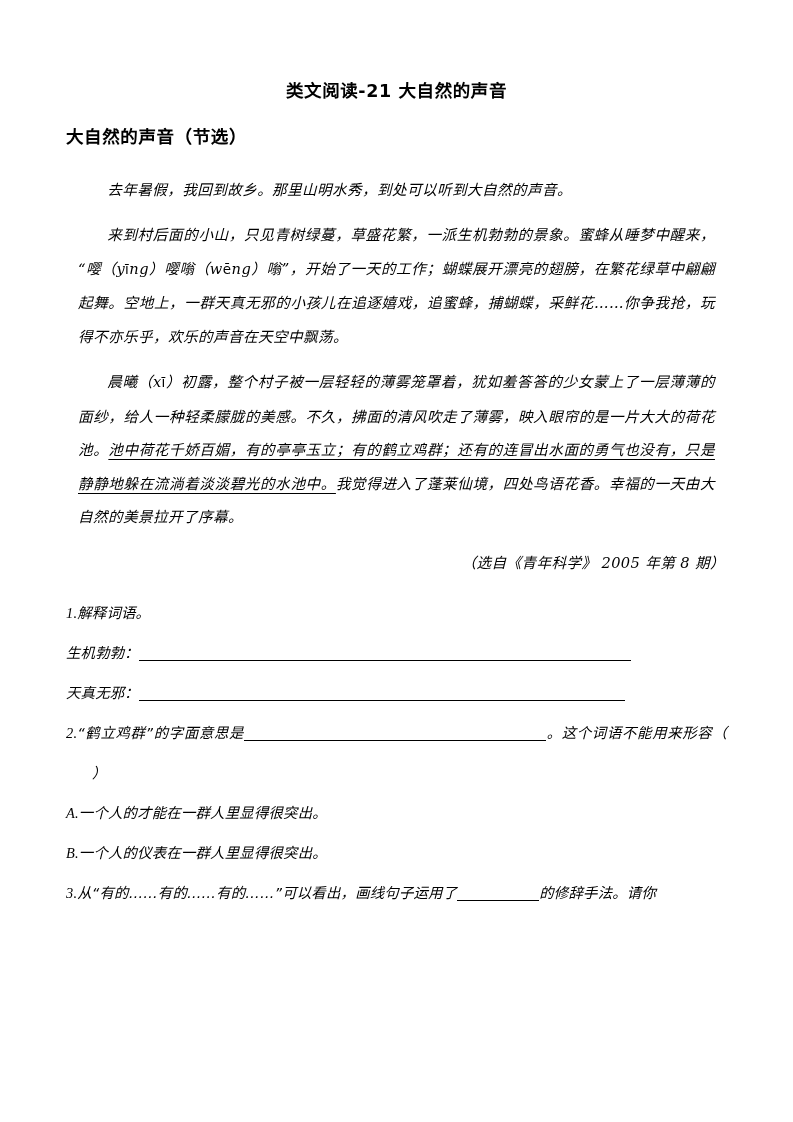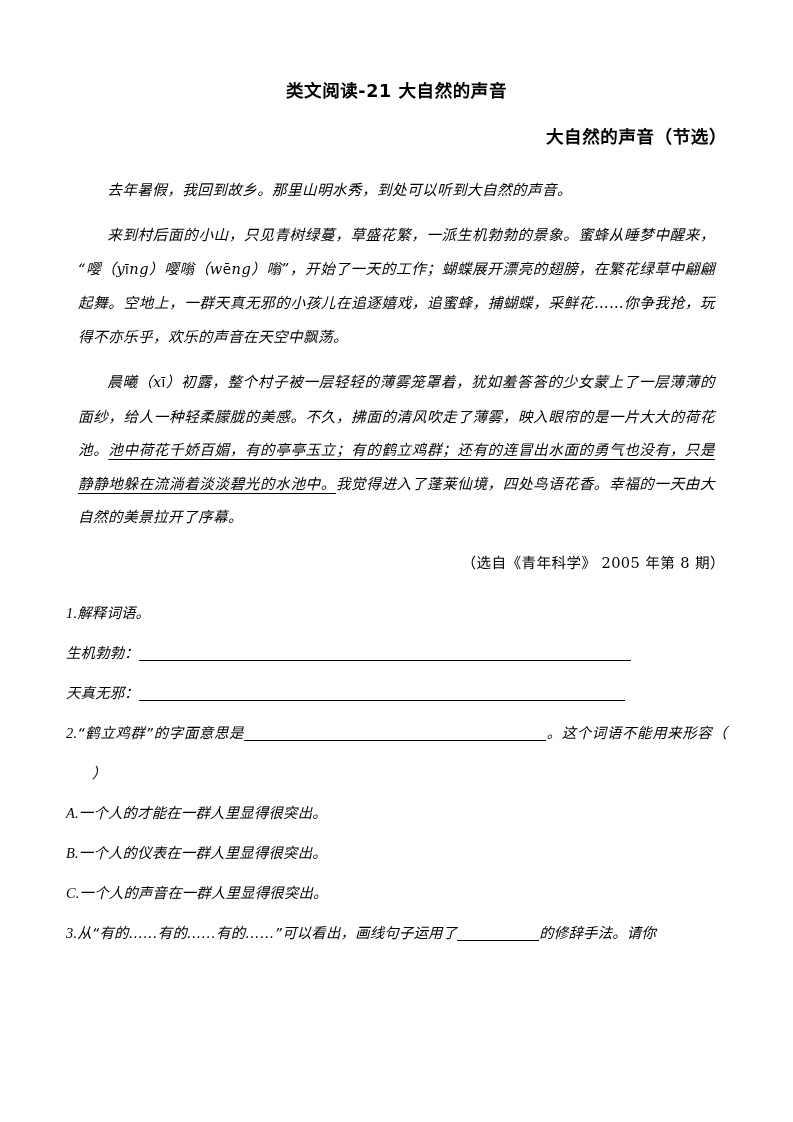--- a/index.html
+++ b/index.html
@@ -33,21 +33,21 @@
   .doc-title {
     text-align: center;
     font-family: "DejaVu Sans", "Liberation Sans", sans-serif;
     font-size: 17.5px;
     font-weight: 600;
     letter-spacing: 0.6px;
     line-height: 1.5;
     margin: 14px 0 0 0;
   }
   .doc-subtitle {
-    text-align: right;
+    text-align: left;
     font-family: "DejaVu Sans", "Liberation Sans", sans-serif;
     font-size: 17.5px;
     font-weight: 600;
     letter-spacing: 0.6px;
     line-height: 1.5;
     margin: 20px 0 0 0;
   }
 
   
   .article {
@@ -75,20 +75,21 @@
   .pinyin {
     font-family: "DejaVu Sans", sans-serif;
     font-style: normal;
     font-size: 13.5px;
     letter-spacing: 0.5px;
   }
 
   .source {
     margin-top: 4px;
     font-family: "DejaVu Serif", "Liberation Serif", serif;
+    font-style: italic;
     font-size: 14.6px;
     line-height: 33.5px;
     letter-spacing: 0.4px;
     text-align: right;
     padding-right: 2px;
   }
 
   
   .questions {
     margin-top: 14px;
@@ -152,19 +153,18 @@
     <p class="q"><span>生机勃勃：</span><span class="blank blank-full"></span></p>
 
     <p class="q"><span>天真无邪：</span><span class="blank blank-full2"></span></p>
 
     <p class="q wrap"><span class="qnum">2.</span><span>“鹤立鸡群”的字面意思是</span><span class="blank blank-q2"></span><span>。这个词语不能用来形容（</span><span class="paren-gap"></span><span>）</span></p>
 
     <p class="q"><span class="opt-letter">A.</span><span>一个人的才能在一群人里显得很突出。</span></p>
 
     <p class="q"><span class="opt-letter">B.</span><span>一个人的仪表在一群人里显得很突出。</span></p>
 
-    <p class="q"><span class="opt-letter">C.</span><span>一个人的声音在一群人里显得很突出。</span></p>
 
     <p class="q"><span class="qnum">3.</span><span>从“有的……有的……有的……”可以看出，画线句子运用了</span><span class="blank blank-q3"></span><span>的修辞手法。请你</span></p>
 
   </div>
 
 </div>
 
 </body></html>

